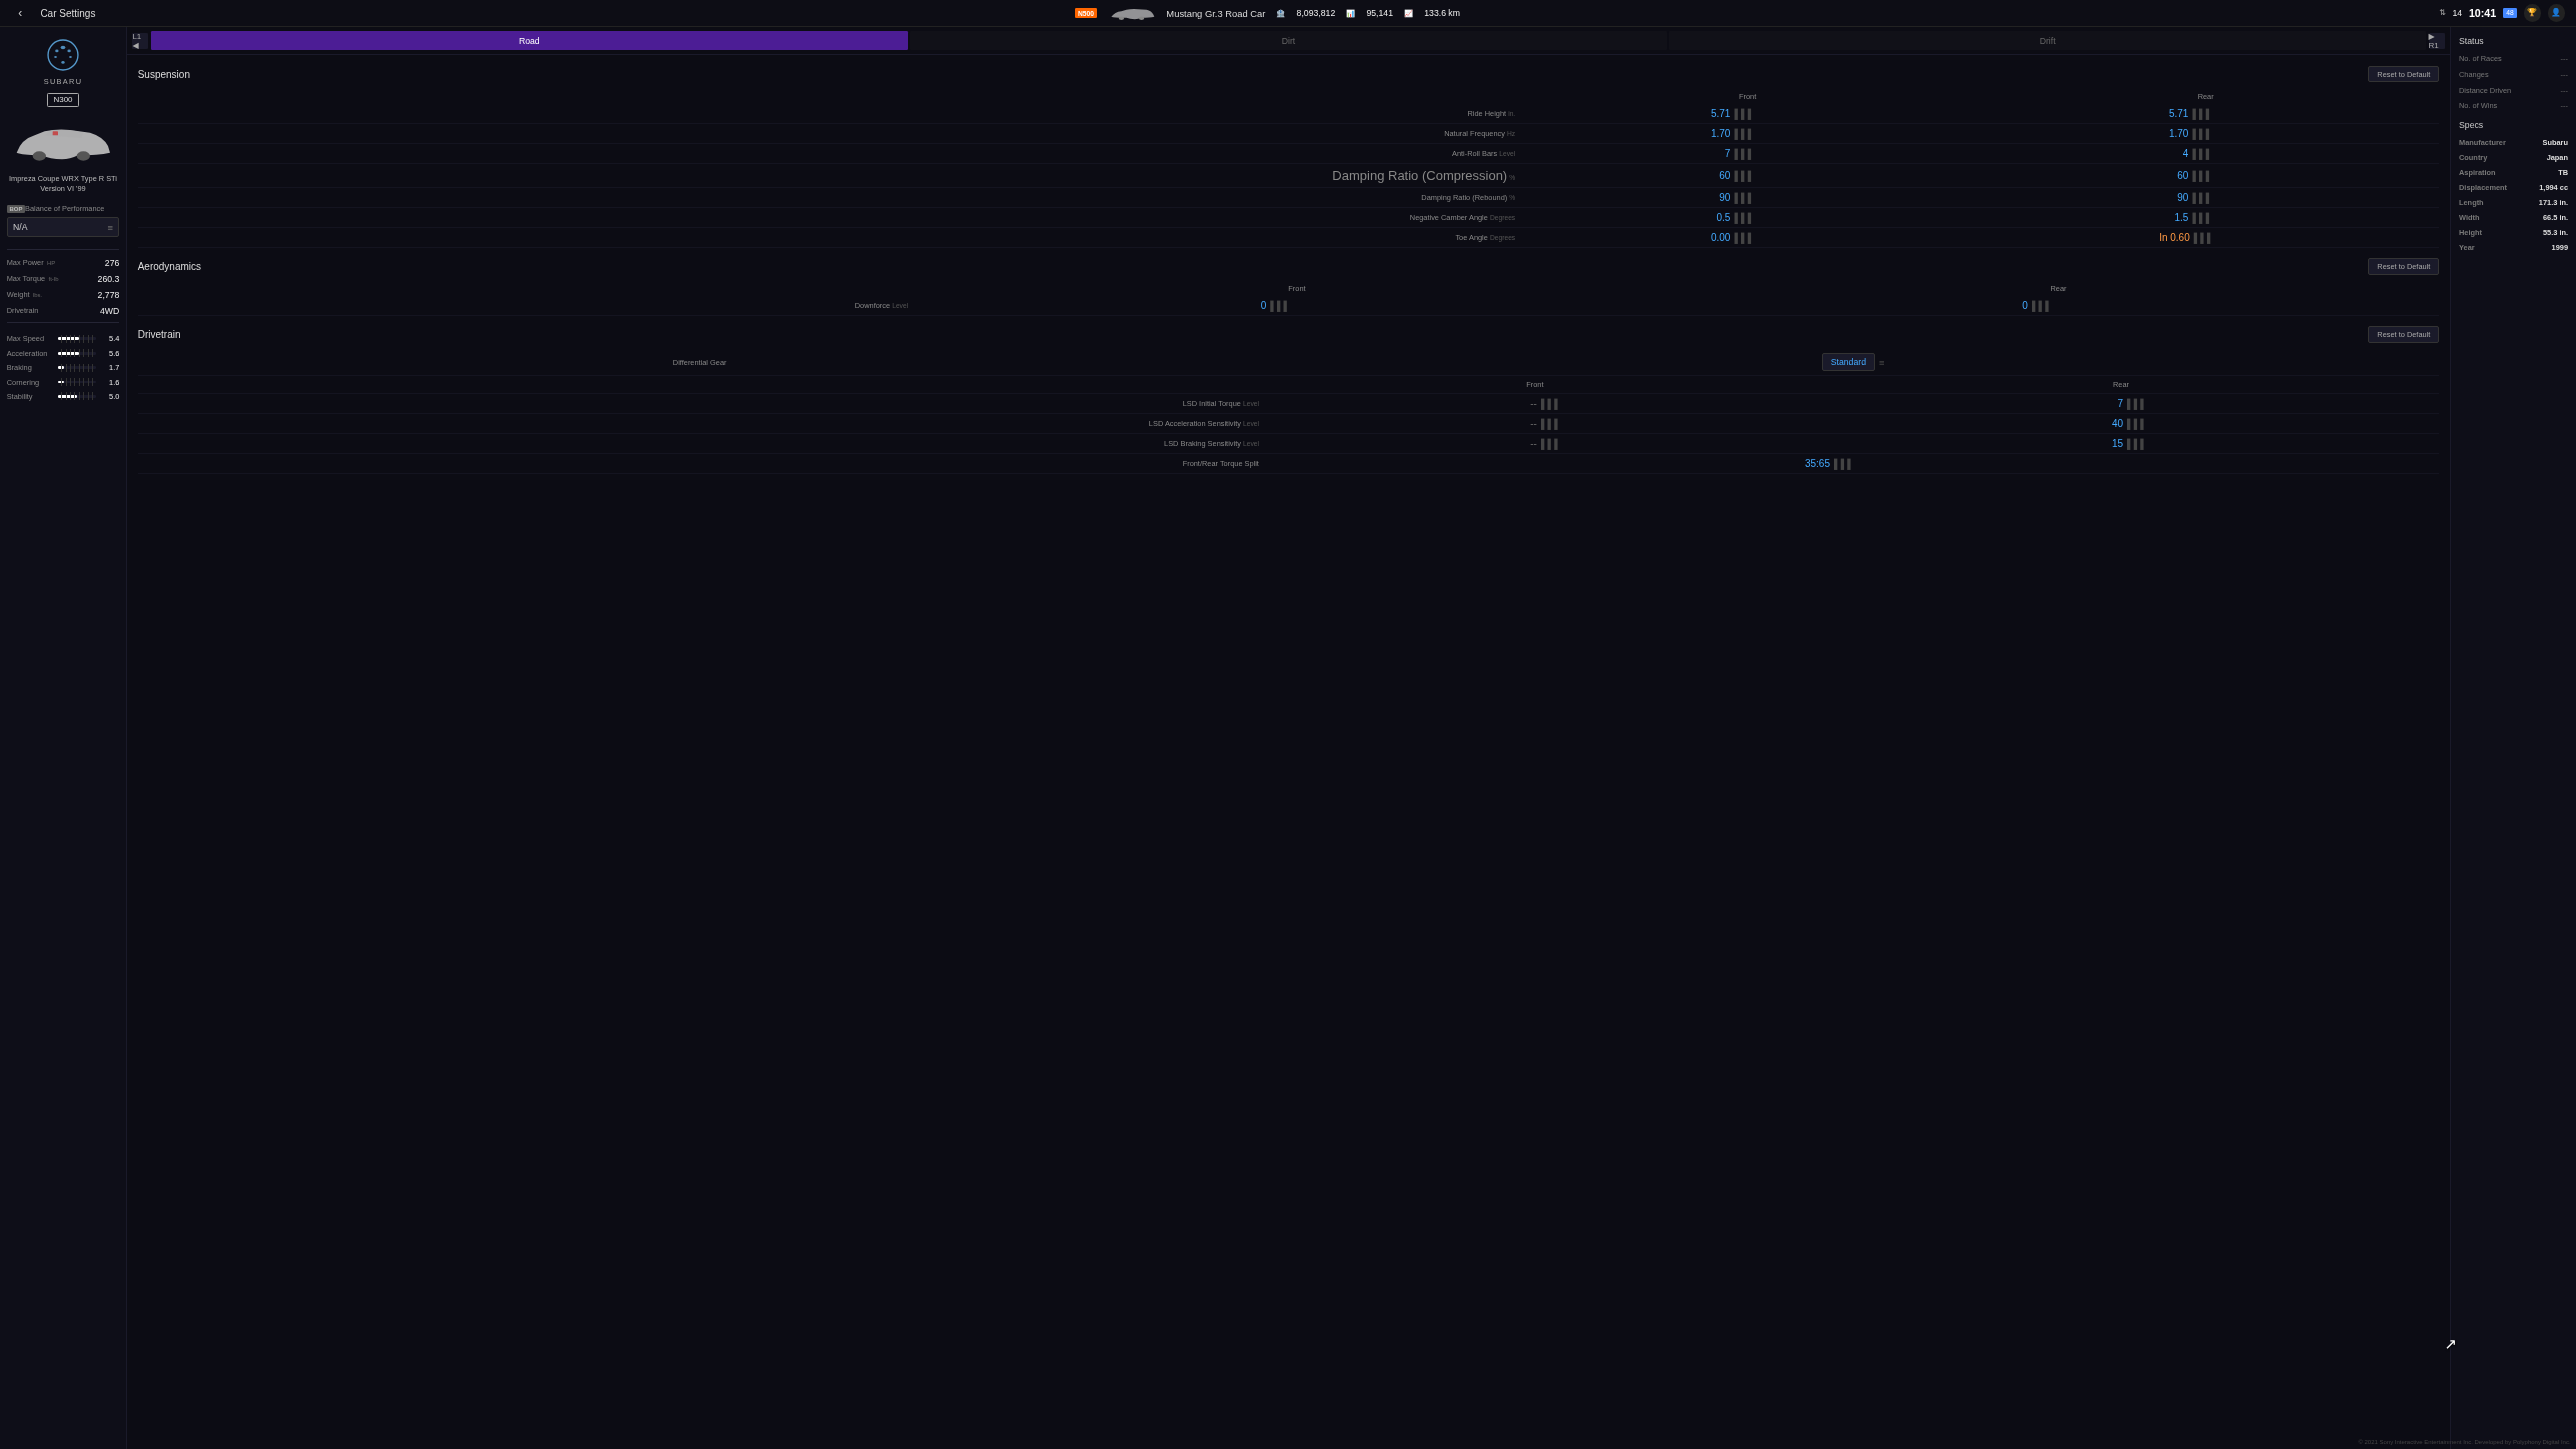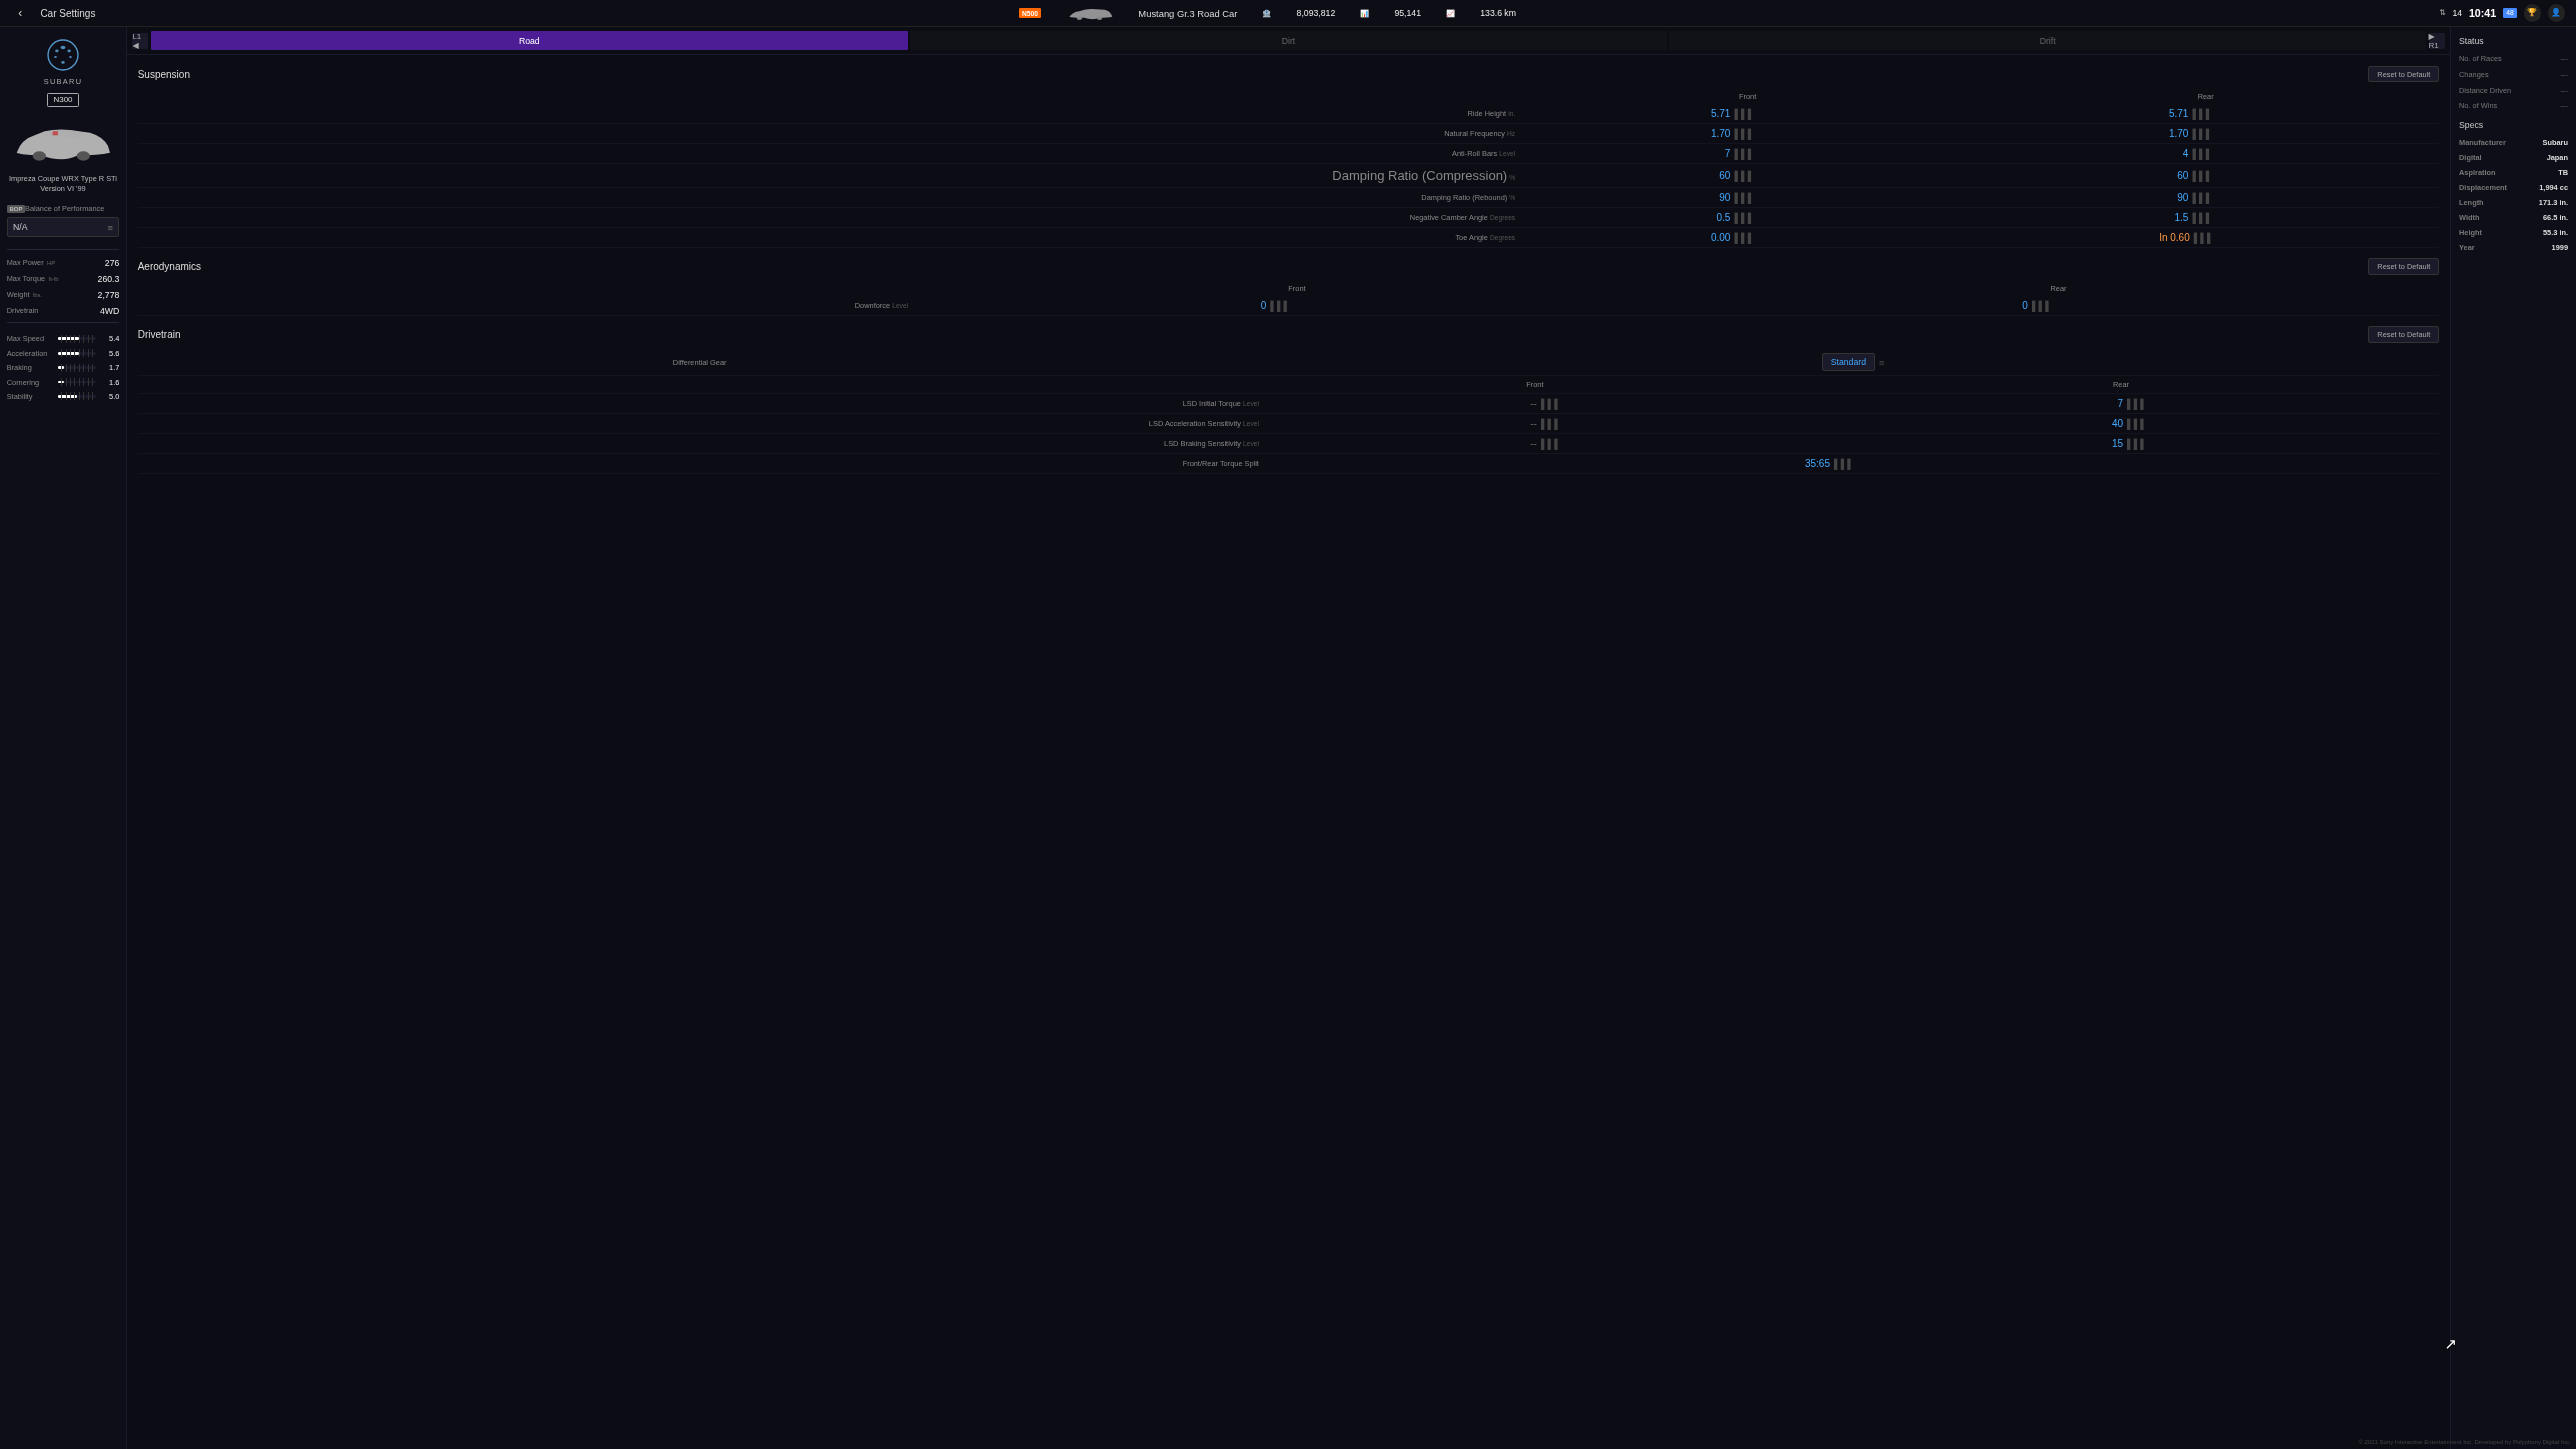--- a/index.html
+++ b/index.html
@@ -38,21 +38,21 @@
       font-size: 12px;
     }
     .page-title {
       font-size: 10px;
       color: #ddd;
       font-weight: 500;
     }
     .header-center {
       display: flex;
       align-items: center;
-      gap: 25px;
+      gap: 11px;
     }
     .car-img-svg {
       width: 47px; height: 17px;
     }
     .n500-badge {
       background: #ff6600;
       color: white;
       font-size: 6.7px;
       font-weight: bold;
       padding: 1.3px 3.4px;
@@ -954,21 +954,21 @@
     </div>
       </div>
 
     <div class="specs-heading">Specs</div>
     <div id="specs-items">
         <div class="specs-row">
       <span class="specs-label">Manufacturer</span>
       <span class="specs-value">Subaru</span>
     </div>
         <div class="specs-row">
-      <span class="specs-label">Digital</span>
+      <span class="specs-label">Country</span>
       <span class="specs-value">Japan</span>
     </div>
         <div class="specs-row">
       <span class="specs-label">Aspiration</span>
       <span class="specs-value">TB</span>
     </div>
         <div class="specs-row">
       <span class="specs-label">Displacement</span>
       <span class="specs-value">1,994 cc</span>
     </div>

